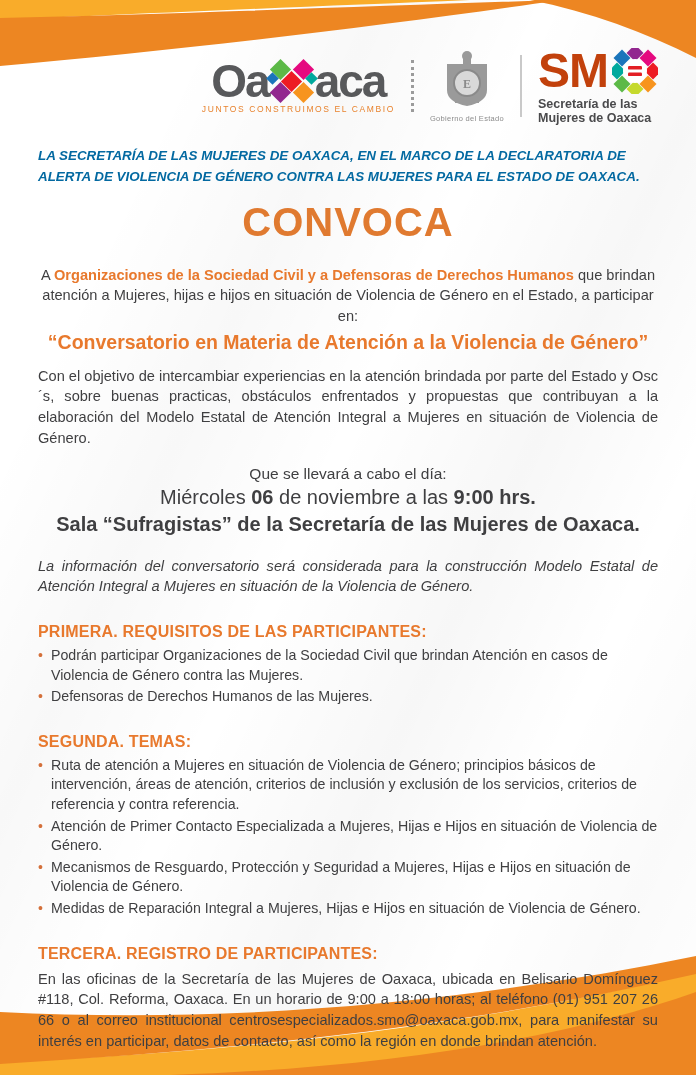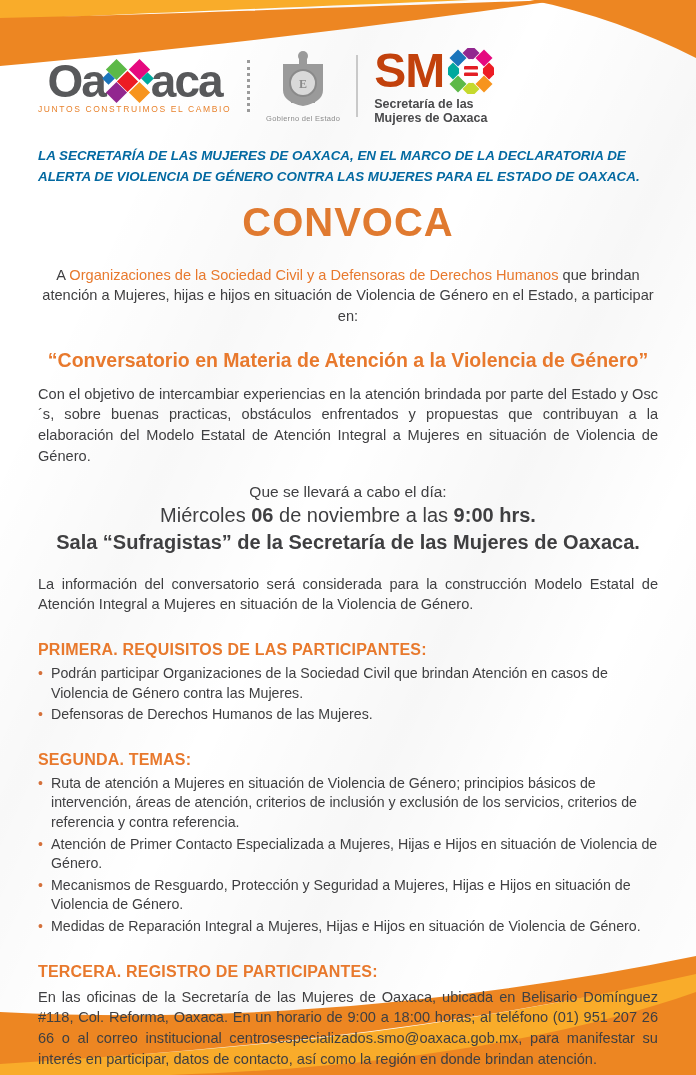--- a/index.html
+++ b/index.html
@@ -19,21 +19,21 @@
       rgba(0,0,0,0) 46%, rgba(0,0,0,0.03) 62%,
       rgba(0,0,0,0) 76%, rgba(0,0,0,0.02) 88%, rgba(0,0,0,0) 100%);
     z-index:0;
   }
   .decor{position:absolute;left:0;width:696px;z-index:1;pointer-events:none;}
   .decor.top{top:0;}
   .decor.bottom{bottom:0;}
   .content{position:relative;z-index:2;padding:0 38px;}
 
   
-  .header{display:flex;align-items:center;justify-content:flex-start;gap:16px;margin-top:44px;height:84px;}
+  .header{display:flex;align-items:center;justify-content:flex-end;gap:16px;margin-top:44px;height:84px;}
   .oax-logo{display:flex;flex-direction:column;align-items:center;}
   .oax-word{display:flex;align-items:center;font-weight:bold;font-size:46px;letter-spacing:-2px;color:#58595b;line-height:1;}
   .oax-x{position:relative;width:42px;height:42px;margin:0 2px;}
   .oax-x i{position:absolute;width:15px;height:15px;transform:rotate(45deg);}
   .oax-tagline{font-size:8.5px;font-weight:normal;letter-spacing:1.6px;color:#e8832e;margin-top:0;}
   .dot-divider{height:52px;border-left:3px dotted #9b9b9b;}
   .bar-divider{height:62px;border-left:2px solid #c9c9c9;}
   .crest{display:flex;flex-direction:column;align-items:center;}
   .crest-caption{font-size:7.5px;color:#8c8c8c;margin-top:2px;letter-spacing:.3px;}
   .sm-logo{display:flex;flex-direction:column;align-items:flex-start;}
@@ -43,29 +43,29 @@
 
   
   .alert{margin-top:18px;font-style:italic;font-weight:bold;
          font-size:13.4px;line-height:1.55;color:#0369a1;}
   .convoca{margin-top:12px;text-align:center;font-weight:bold;font-size:40px;
            letter-spacing:1px;color:#e07a30;}
   .para{font-size:14.6px;line-height:1.42;}
   .center{text-align:center;}
   .justify{text-align:justify;}
   .intro-para{margin-top:20px;}
-  .hl{color:#e8792d;font-weight:normal;}
-  .event-title{margin-top:22px;text-align:center;font-weight:bold;font-size:19.5px;color:#e8792d;}
+  .hl{color:#e8792d;font-weight:bold;}
+  .event-title{margin-top:4px;text-align:center;font-weight:bold;font-size:19.5px;color:#e8792d;}
   .objective{margin-top:12px;}
   .date-block{margin-top:16px;text-align:center;}
   .date-intro{font-size:15.5px;}
   .date-line{font-size:20px;margin-top:3px;}
   .date-line b{font-weight:bold;}
   .venue{font-size:20px;font-weight:bold;margin-top:4px;}
-  .note{margin-top:20px;}
+  .note{margin-top:20px;font-style:italic;}
   .bases-title{margin-top:8px;text-align:center;font-weight:bold;font-size:40px;
                letter-spacing:1px;color:#e07a30;}
   .section-heading{margin-top:26px;font-weight:bold;font-size:16px;color:#e8792d;letter-spacing:.2px;}
   ul.bullets{list-style:none;margin:5px 0 0 0;padding:0;}
   ul.bullets li{position:relative;padding-left:13px;font-size:14.2px;line-height:1.38;margin-bottom:2px;}
   ul.bullets li::before{content:"•";position:absolute;left:0;top:0;color:#d4703a;font-size:14px;}
   .tercera-text{margin-top:6px;}
 </style>
 </head>
 <body>

